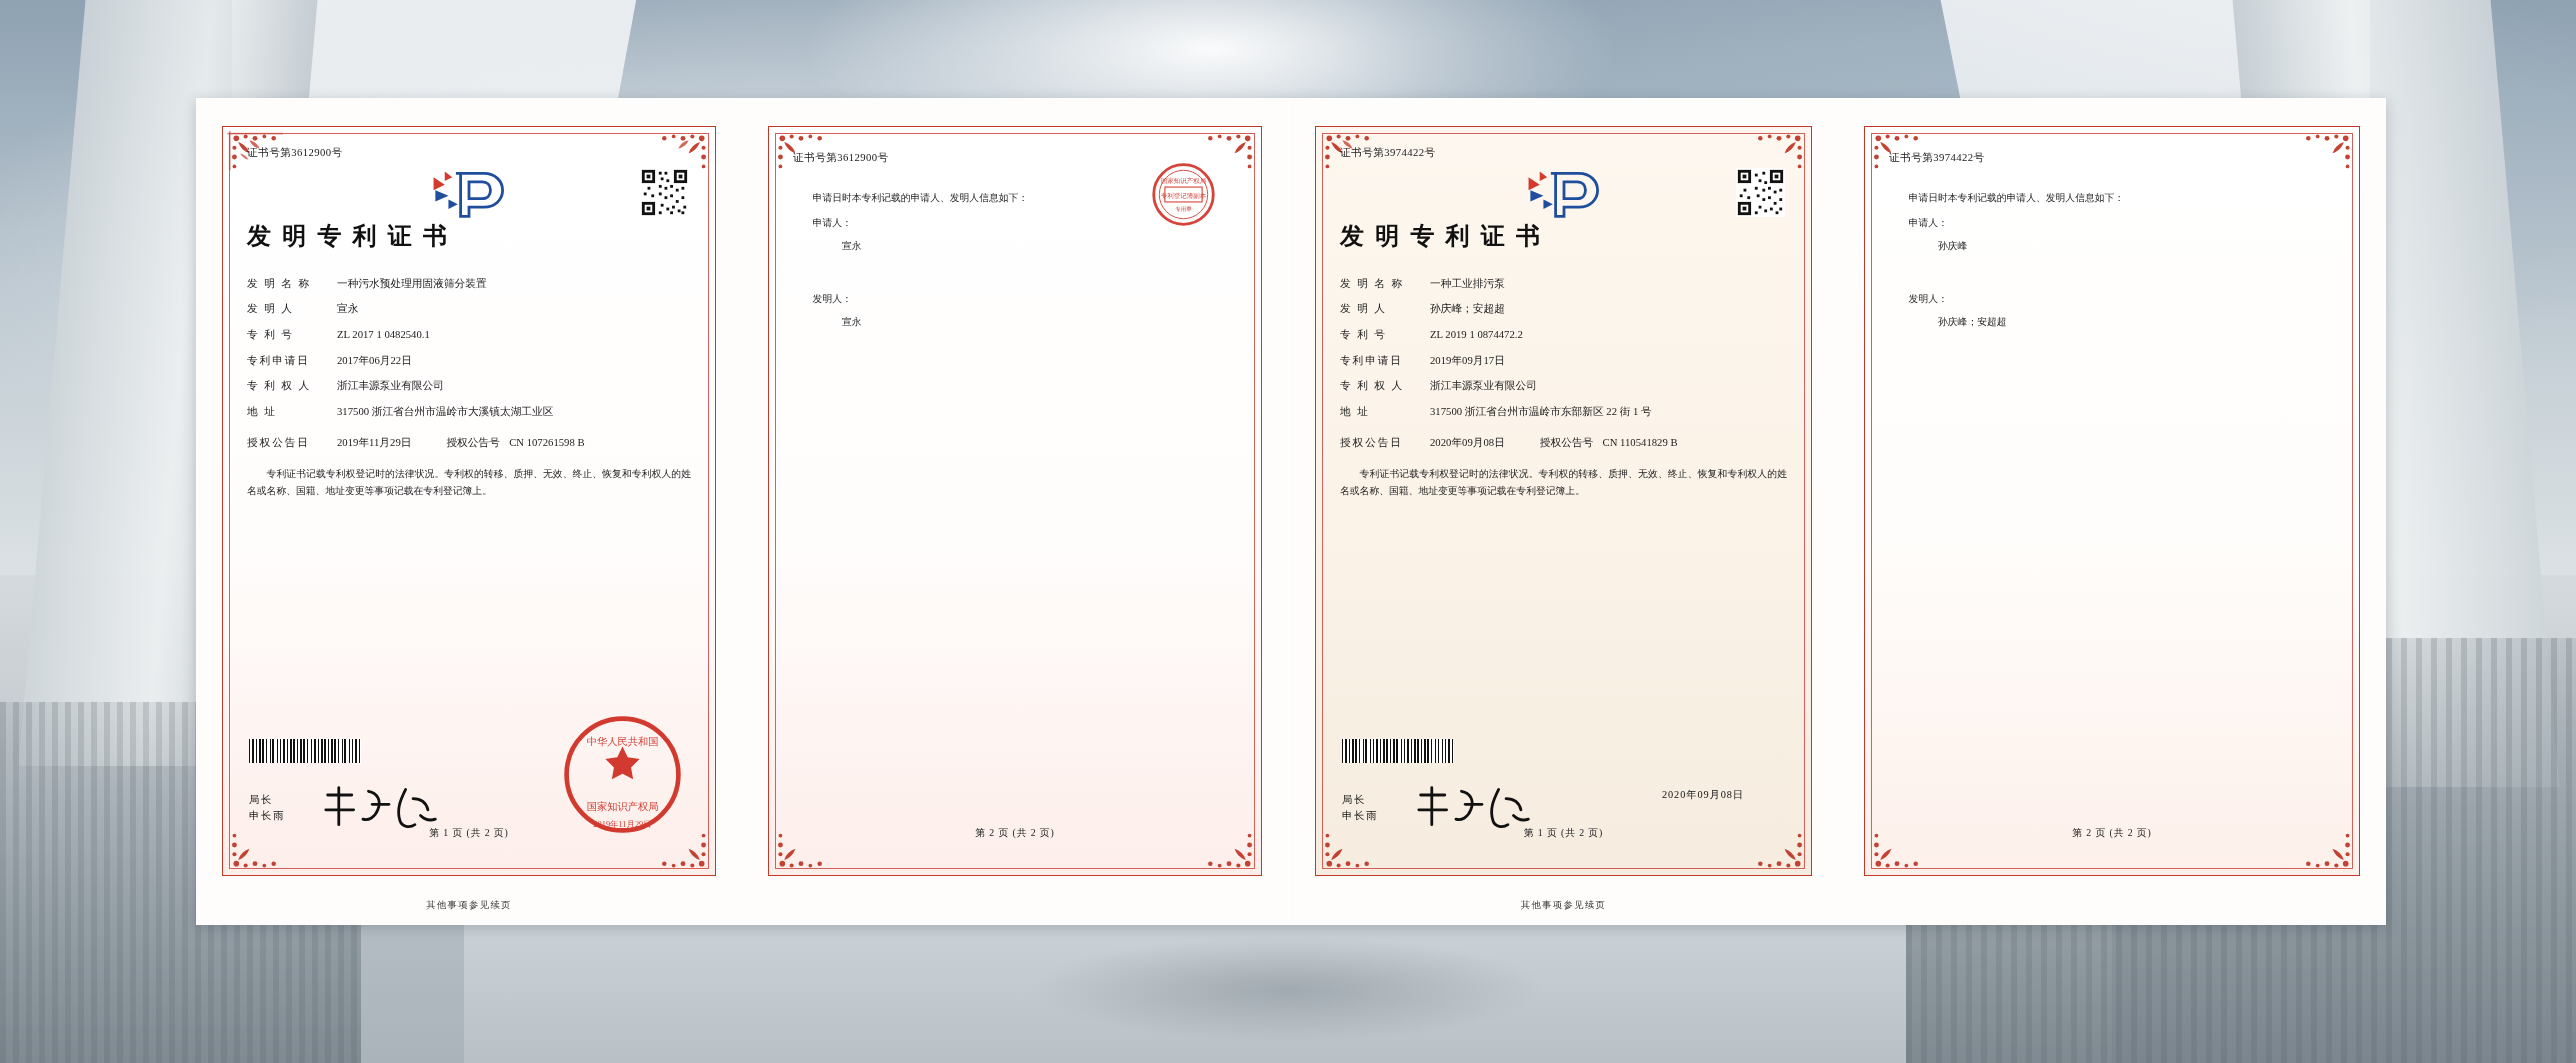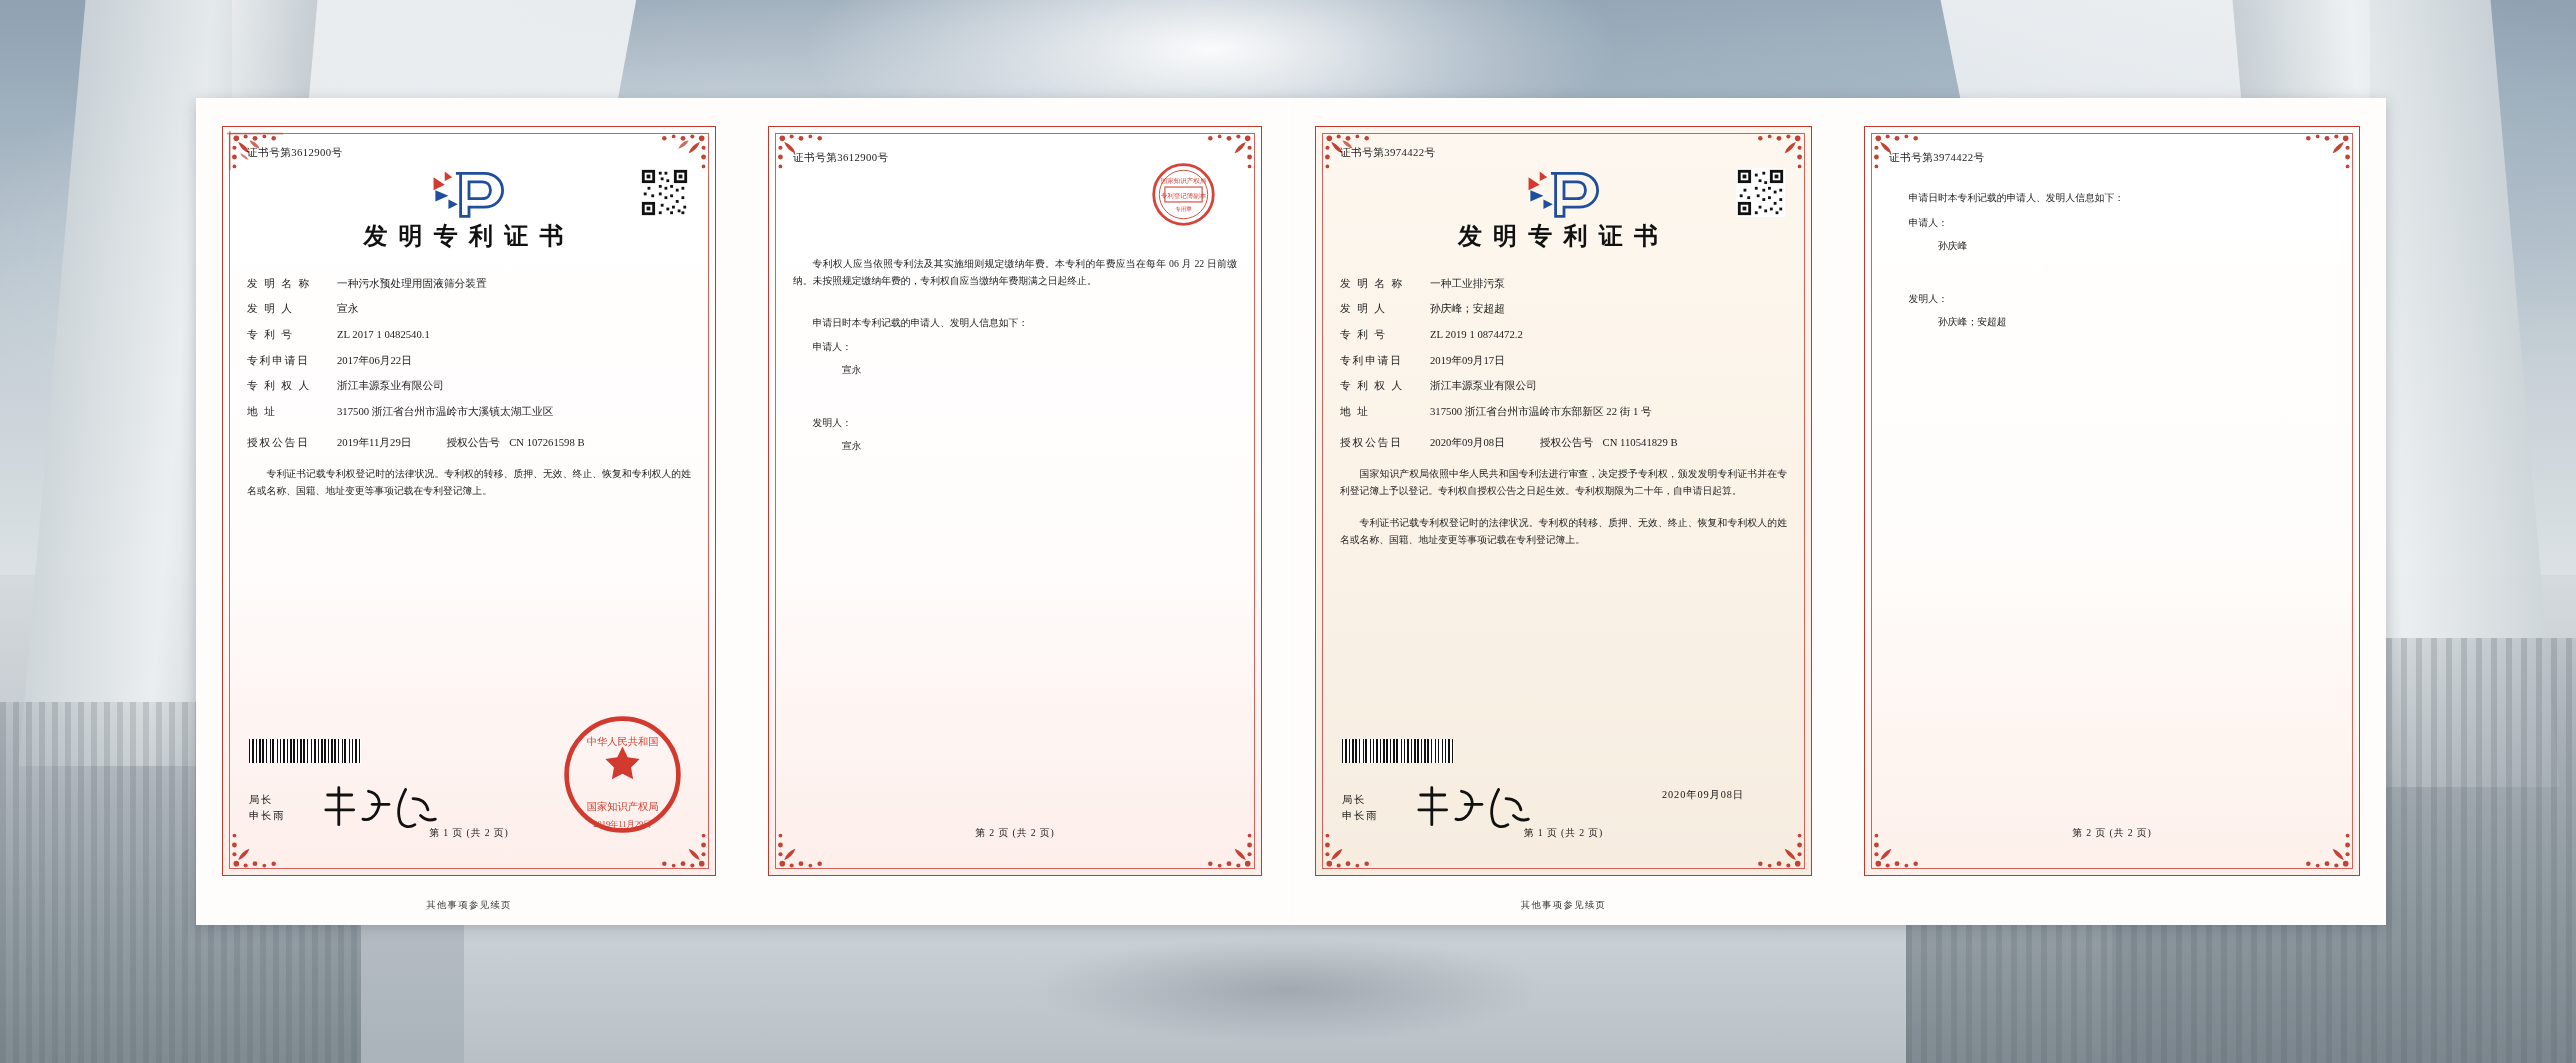--- a/index.html
+++ b/index.html
@@ -116,21 +116,21 @@
   .c2 .certno,.c4 .certno{margin-top:5.6px;}
 
   
   .logo{position:absolute;left:50%;transform:translateX(-50%);top:20.5px;width:90px;height:56px;}
   .logo svg{width:100%;height:100%;display:block;}
 
   .qr{position:absolute;right:1.9px;top:22.4px;width:49px;height:49px;}
   .qr svg{display:block;width:100%;height:100%;}
 
   .title{
-    text-align:center;margin-top:60px;
+    margin-top:60px;
     font-size:24px;letter-spacing:11.2px;color:#111;font-weight:700;
     font-family:"Liberation Serif","DejaVu Serif",serif;
   }
 
   .fields{margin-top:24px;font-size:10.7px;color:#1a1a1a;line-height:1.35;}
   .frow{display:flex;margin-bottom:11.2px;}
   .flabel{width:90px;flex:none;letter-spacing:1.9px;}
   .fval{flex:1;}
   .gap{display:inline-block;width:35px;}
 
@@ -467,21 +467,20 @@
           <svg viewBox="0 0 72 72">
             <circle cx="36" cy="36" r="32" fill="none" stroke="#cf2b20" stroke-width="3"></circle>
             <circle cx="36" cy="36" r="26" fill="none" stroke="#cf2b20" stroke-width="1"></circle>
             <rect x="16" y="28" width="40" height="16" fill="none" stroke="#cf2b20" stroke-width="1.2"></rect>
             <text x="36" y="24" font-size="7" fill="#cf2b20" text-anchor="middle" font-family="Liberation Serif, serif">国家知识产权局</text>
             <text x="36" y="40" font-size="7" fill="#cf2b20" text-anchor="middle" font-family="Liberation Serif, serif">专利登记簿副本</text>
             <text x="36" y="54" font-size="6" fill="#cf2b20" text-anchor="middle" font-family="Liberation Serif, serif">专用章</text>
           </svg>
         </div>
 
-        <div class="para" style="margin-top:90px;">专利权人应当依照专利法及其实施细则规定缴纳年费。本专利的年费应当在每年 06 月 22 日前缴纳。未按照规定缴纳年费的，专利权自应当缴纳年费期满之日起终止。</div>
 
         <div class="para" style="text-indent:19.6px;margin-top:24px;">申请日时本专利记载的申请人、发明人信息如下：</div>
 
         <div style="margin-top:7.5px;font-size:9.8px;line-height:1.8;color:#222;">
           <div style="text-indent:19.6px;">申请人：</div>
           <div style="text-indent:49px;margin-top:5.6px;">宣永</div>
           <div style="text-indent:19.6px;margin-top:35px;">发明人：</div>
           <div style="text-indent:49px;margin-top:5.6px;">宣永</div>
         </div>
 
@@ -638,21 +637,20 @@
           <div class="frow" style="margin-top:17px;">
             <span class="flabel">授权公告日</span>
             <span>2020年09月08日</span>
             <span class="gap"></span>
             <span>授权公告号</span>
             <span class="gap" style="width:9.3px"></span>
             <span>CN 110541829 B</span>
           </div>
         </div>
 
-        <div class="para">国家知识产权局依照中华人民共和国专利法进行审查，决定授予专利权，颁发发明专利证书并在专利登记簿上予以登记。专利权自授权公告之日起生效。专利权期限为二十年，自申请日起算。</div>
         <div class="para">专利证书记载专利权登记时的法律状况。专利权的转移、质押、无效、终止、恢复和专利权人的姓名或名称、国籍、地址变更等事项记载在专利登记簿上。</div>
 
         <div class="barcode"></div>
 
         <div class="sign">
           <div>局长</div>
           <div>申长雨</div>
         </div>
         <div class="sigimg">
           <svg viewBox="0 0 140 56">

